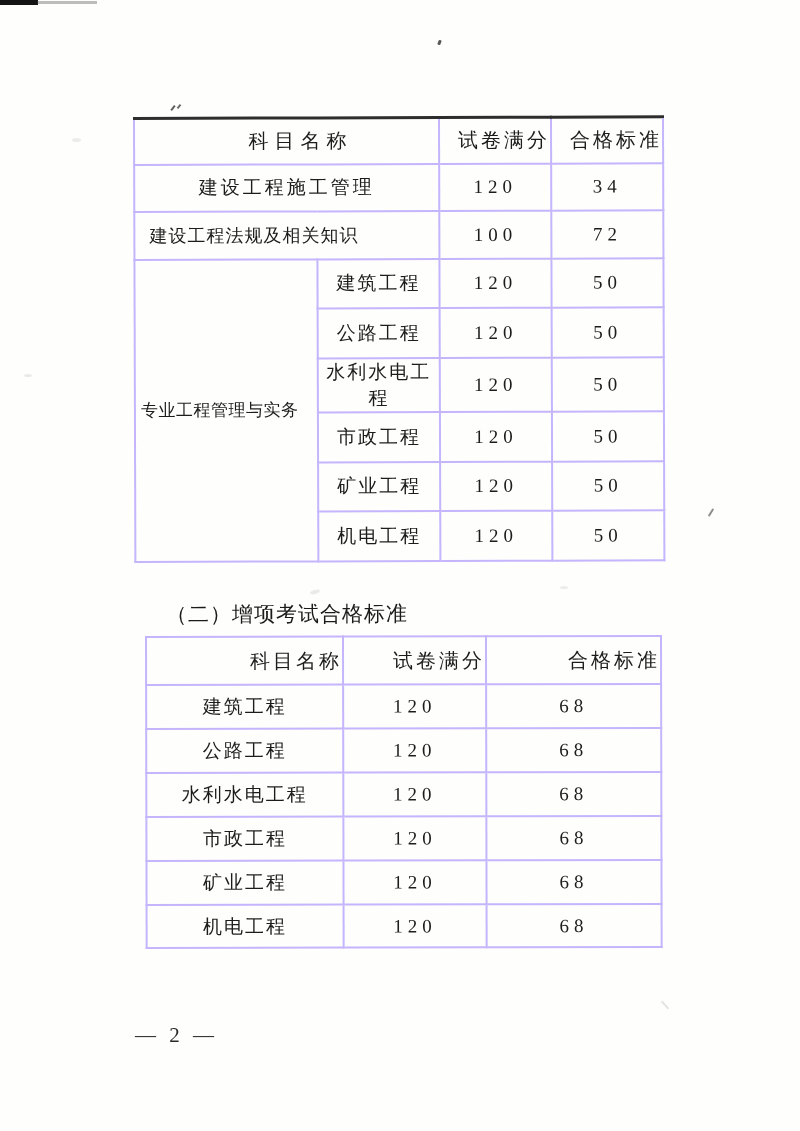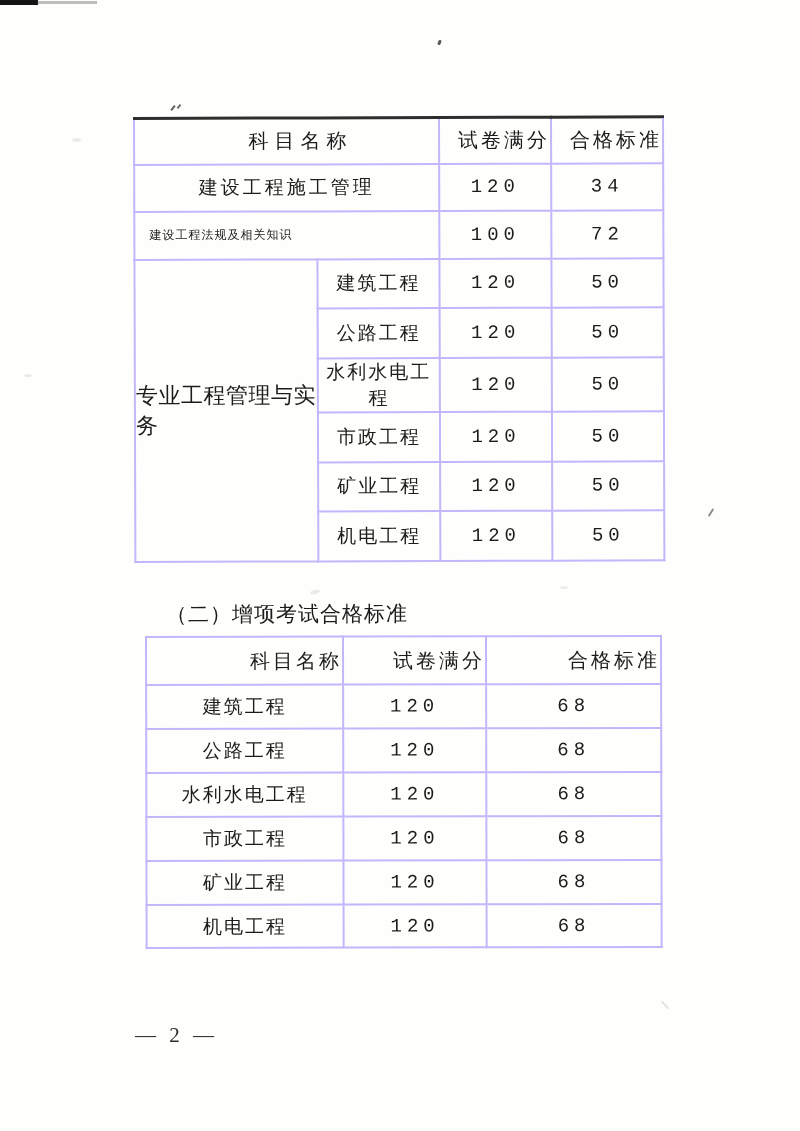--- a/index.html
+++ b/index.html
@@ -49,33 +49,34 @@
     letter-spacing: 3px;
     text-align: right;
   }
   .hdr-subj1 {
     font-size: 20px;
     letter-spacing: 6px;
     text-indent: 28px;
   }
   .subj-row1 { letter-spacing: 3px; border-radius: 9px; }
   .subj-row2 {
-    font-size: 12px;
+    font-size: 18px;
     letter-spacing: 1px;
     text-align: left;
     padding-left: 14px;
   }
   .grp {
     text-align: left;
-    font-size: 22px;
+    padding-left: 5px;
+    font-size: 17px;
     letter-spacing: 0.5px;
     margin-top: 18px;
   }
   .sub { letter-spacing: 2px; }
-  .num { letter-spacing: 5px; font-size: 19px; font-family: Liberation Mono, monospace; }
+  .num { letter-spacing: 5px; font-size: 19px; }
   .t2 .subj { letter-spacing: 2px; }
   
   .heading {
     position: absolute;
     left: 166px; top: 600px;
     font-size: 21px;
     letter-spacing: 1px;
     color: #1b1b1b;
     transform: rotate(-0.2deg);
   }

